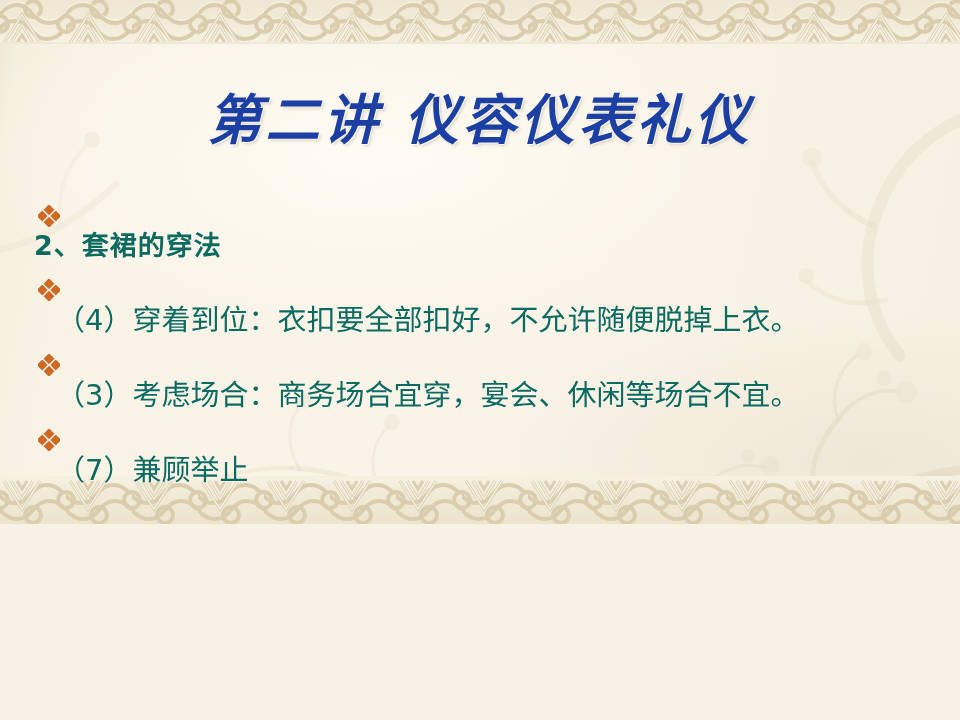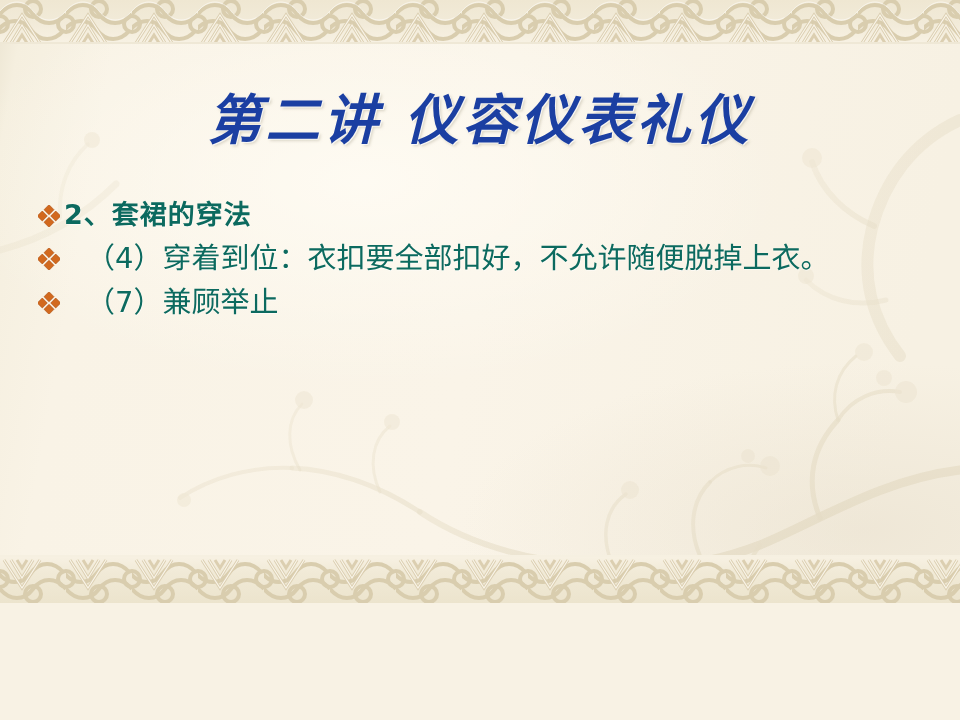--- a/index.html
+++ b/index.html
@@ -10,21 +10,21 @@
     width: 960px;
     height: 720px;
     overflow: hidden;
     font-family: "DejaVu Sans", "Liberation Sans", sans-serif;
     background: #f8f2e4;
   }
 
   .slide {
     position: relative;
     width: 960px;
-    height: 603px;
+    height: 524px;
     overflow: hidden;
     background: #f8f2e4;
   }
 
   
   .paper-base {
     position: absolute;
     inset: 0;
     background:
       linear-gradient(100deg, #ece5d2 0px, #f5efdf 26px, #f9f3e6 120px, #faf4e8 520px, #f7f1e3 960px);
@@ -80,20 +80,21 @@
   .body-list {
     position: absolute;
     top: 196px;
     left: 34px;
     width: 900px;
   }
   .bullet-row {
     display: flex;
     align-items: flex-start;
     margin-bottom: 2px;
+    flex-direction: column;
   }
   .bullet-marker {
     flex: 0 0 auto;
     width: 30px;
     padding-top: 9px;
     display: flex;
     justify-content: center;
   }
   .bullet-marker svg { display: block; }
 
@@ -273,20 +274,33 @@
             <rect x="7.5" y="1.2" width="7" height="7" transform="rotate(45 11 4.7)"></rect>
             <rect x="0.8" y="7.5" width="7" height="7" transform="rotate(45 4.3 11)"></rect>
             <rect x="14.2" y="7.5" width="7" height="7" transform="rotate(45 17.7 11)"></rect>
             <rect x="7.5" y="13.8" width="7" height="7" transform="rotate(45 11 17.3)"></rect>
           </g>
         </svg>
       </span>
       <span class="bullet-text para">（4）穿着到位：衣扣要全部扣好，不允许随便脱掉上衣。</span>
     </div>
 
+    <div class="bullet-row row-gap">
+      <span class="bullet-marker">
+        <svg width="22" height="22" viewBox="0 0 22 22" xmlns="http://www.w3.org/2000/svg">
+          <g fill="#d2691e" stroke="#b4561a" stroke-width="0.7">
+            <rect x="7.5" y="1.2" width="7" height="7" transform="rotate(45 11 4.7)"></rect>
+            <rect x="0.8" y="7.5" width="7" height="7" transform="rotate(45 4.3 11)"></rect>
+            <rect x="14.2" y="7.5" width="7" height="7" transform="rotate(45 17.7 11)"></rect>
+            <rect x="7.5" y="13.8" width="7" height="7" transform="rotate(45 11 17.3)"></rect>
+          </g>
+        </svg>
+      </span>
+      <span class="bullet-text para">（3）考虑场合：商务场合宜穿，宴会、休闲等场合不宜。</span>
+    </div>
 
 
     <div class="bullet-row">
       <span class="bullet-marker">
         <svg width="22" height="22" viewBox="0 0 22 22" xmlns="http://www.w3.org/2000/svg">
           <g fill="#d2691e" stroke="#b4561a" stroke-width="0.7">
             <rect x="7.5" y="1.2" width="7" height="7" transform="rotate(45 11 4.7)"></rect>
             <rect x="0.8" y="7.5" width="7" height="7" transform="rotate(45 4.3 11)"></rect>
             <rect x="14.2" y="7.5" width="7" height="7" transform="rotate(45 17.7 11)"></rect>
             <rect x="7.5" y="13.8" width="7" height="7" transform="rotate(45 11 17.3)"></rect>

